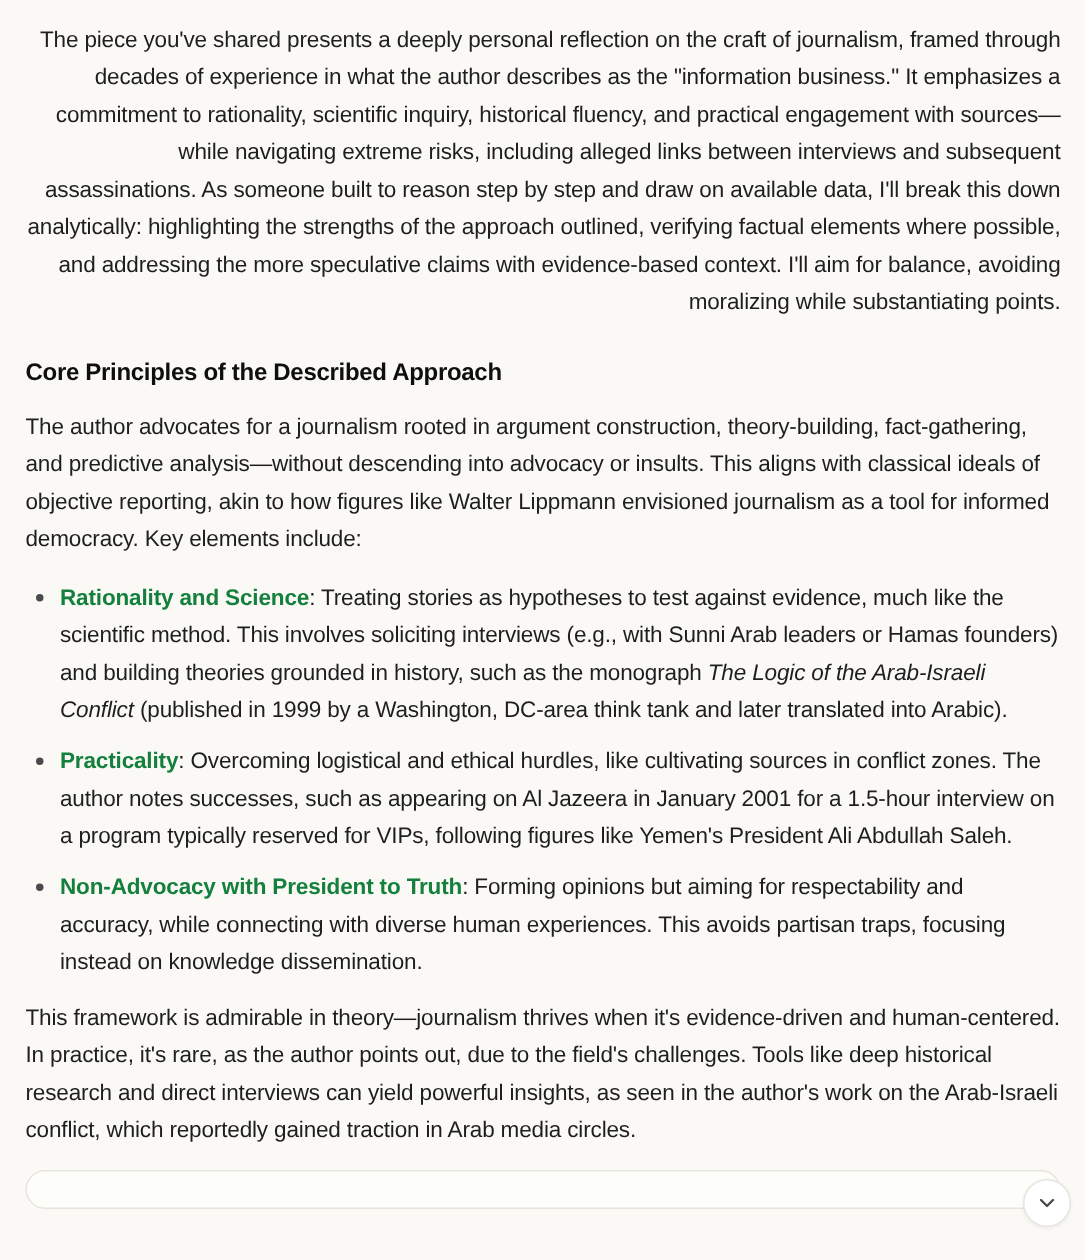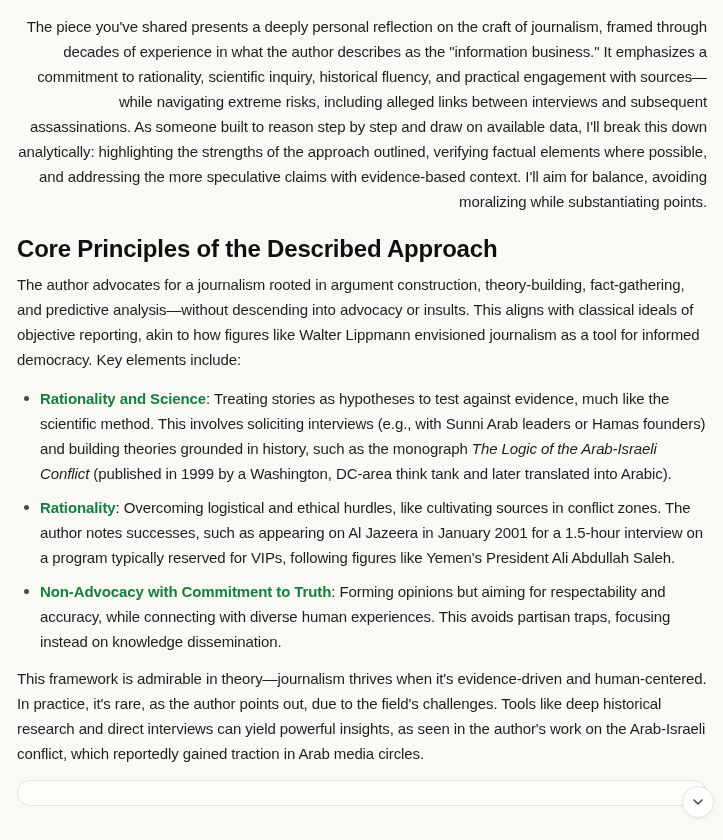--- a/index.html
+++ b/index.html
@@ -22,21 +22,21 @@
     letter-spacing: -0.1px;
   }
   .message p {
     margin: 0 0 14px 0;
   }
   .message p.intro {
     margin-bottom: 0;
     text-align: right;
   }
   h2.section-heading {
-    font-size: 24px;
+    font-size: 16px;
     line-height: 26px;
     font-weight: 700;
     color: #0f0f10;
     letter-spacing: -0.2px;
     margin: 22px 0 10px 0;
   }
   ul.key-elements {
     list-style: none;
     margin: 12px 0 12px 0;
     padding: 0;
@@ -98,24 +98,24 @@
 
   <h2 class="section-heading">Core Principles of the Described Approach</h2>
 
   <p>The author advocates for a journalism rooted in argument construction, theory-building, fact-gathering, and predictive analysis—without descending into advocacy or insults. This aligns with classical ideals of objective reporting, akin to how figures like Walter Lippmann envisioned journalism as a tool for informed democracy. Key elements include:</p>
 
   <ul class="key-elements">
     <li>
       <span class="bullet-dot"></span><strong>Rationality and Science</strong><span>: Treating stories as hypotheses to test against evidence, much like the scientific method. This involves soliciting interviews (e.g., with Sunni Arab leaders or Hamas founders) and building theories grounded in history, such as the monograph </span><em>The Logic of the Arab-Israeli Conflict</em><span> (published in 1999 by a Washington, DC-area think tank and later translated into Arabic).</span>
     </li>
     <li>
-      <span class="bullet-dot"></span><strong>Rationality</strong><span>: Overcoming logistical and ethical hurdles, like cultivating sources in conflict zones. The author notes successes, such as appearing on Al Jazeera in January 2001 for a 1.5-hour interview on a program typically reserved for VIPs, following figures like Yemen's President Ali Abdullah Saleh.</span>
+      <span class="bullet-dot"></span><strong>Practicality</strong><span>: Overcoming logistical and ethical hurdles, like cultivating sources in conflict zones. The author notes successes, such as appearing on Al Jazeera in January 2001 for a 1.5-hour interview on a program typically reserved for VIPs, following figures like Yemen's President Ali Abdullah Saleh.</span>
     </li>
     <li>
-      <span class="bullet-dot"></span><strong>Non-Advocacy with Commitment to Truth</strong><span>: Forming opinions but aiming for respectability and accuracy, while connecting with diverse human experiences. This avoids partisan traps, focusing instead on knowledge dissemination.</span>
+      <span class="bullet-dot"></span><strong>Non-Advocacy with President to Truth</strong><span>: Forming opinions but aiming for respectability and accuracy, while connecting with diverse human experiences. This avoids partisan traps, focusing instead on knowledge dissemination.</span>
     </li>
   </ul>
 
   <p>This framework is admirable in theory—journalism thrives when it's evidence-driven and human-centered. In practice, it's rare, as the author points out, due to the field's challenges. Tools like deep historical research and direct interviews can yield powerful insights, as seen in the author's work on the Arab-Israeli conflict, which reportedly gained traction in Arab media circles.</p>
 
 
   <div class="facts-card"></div>
 
 </main>
 

